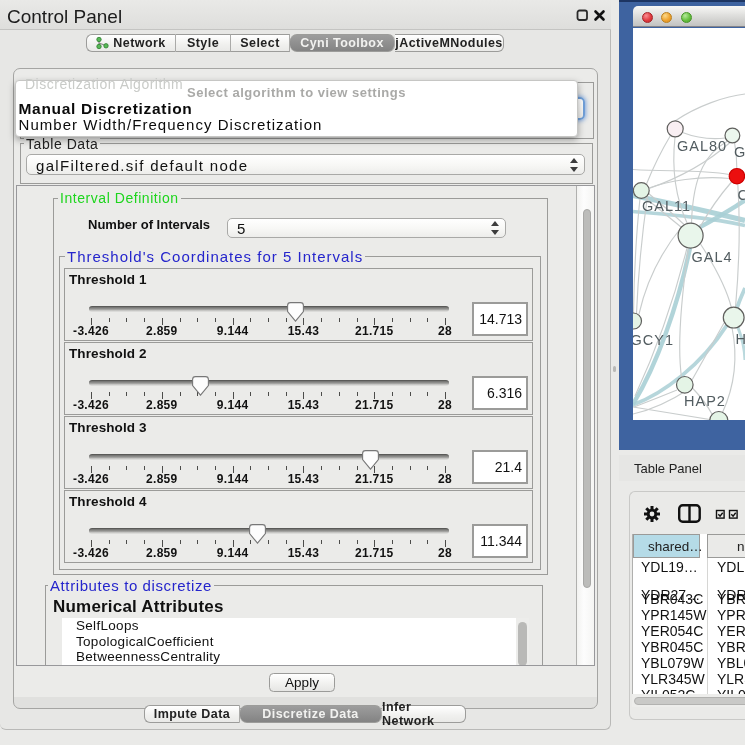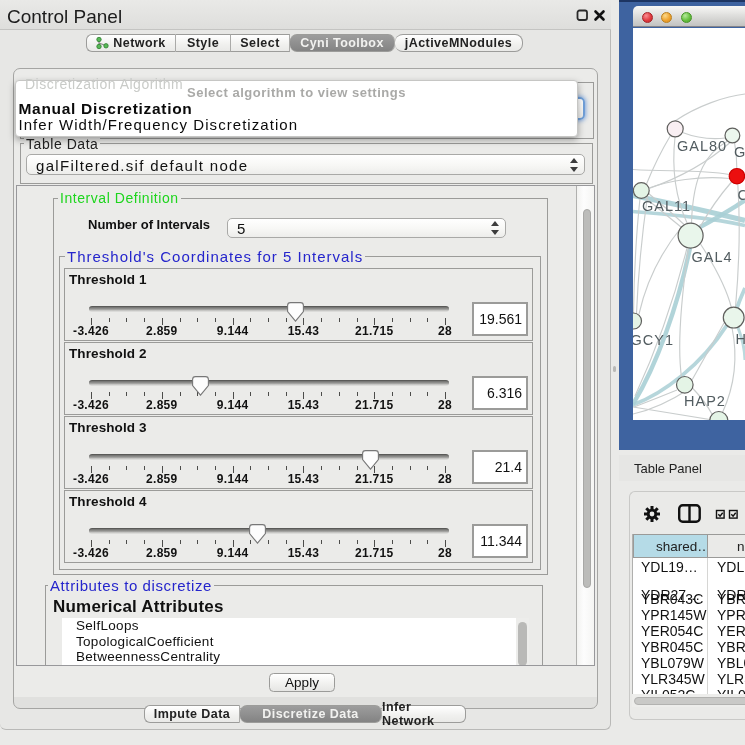--- a/index.html
+++ b/index.html
@@ -146,21 +146,21 @@
     <svg width="13" height="14" viewBox="0 0 13 14" style="margin-right:4px;">
       <path d="M3 3.5 L3 10.5 M3 7 L9.5 9.5" stroke="#8a8a88" stroke-width="1.2" fill="none"></path>
       <circle cx="3" cy="3.5" r="2.2" fill="#58b958" stroke="#2e7d2e" stroke-width="0.8"></circle>
       <circle cx="3" cy="10.5" r="2.2" fill="#58b958" stroke="#2e7d2e" stroke-width="0.8"></circle>
       <circle cx="10" cy="9.8" r="2.2" fill="#58b958" stroke="#2e7d2e" stroke-width="0.8"></circle>
     </svg>
     Network</div>
   <div class="tab" style="width:55px;">Style</div>
   <div class="tab" style="width:59px;">Select</div>
   <div class="tab sel" style="width:105px;">Cyni Toolbox</div>
-  <div class="tab last" style="width:128px;border-radius:8px;">jActiveMNodules</div>
+  <div class="tab last" style="width:109px;">jActiveMNodules</div>
 </div>
 
 <div class="abs" id="content"></div>
 
 <div class="group" style="left:20px; top:82px; width:574px; height:57px;"></div>
 <div class="combo" style="left:26px; top:97px; width:559px; height:23px; border:2px solid #6f9fd8; box-shadow:0 0 4px 1px rgba(100,150,220,.8);">
     <span class="arr"></span>
   </div>
 
 <div class="group" style="left:20px; top:143px; width:573px; height:41px;"></div>
@@ -217,21 +217,21 @@
       <div class="tlabel" style="left:96.80000000000001px;">2.859</div>
       <div class="tlabel" style="left:167.6px;">9.144</div>
       <div class="tlabel" style="left:238.39999999999998px;">15.43</div>
       <div class="tlabel" style="left:309.2px;">21.715</div>
       <div class="tlabel" style="left:380px;">28</div>
       <svg class="thumbp" style="left:221.8px;" width="17" height="20" viewBox="0 0 17 20">
         <path d="M3.5 0.6 H13.5 Q16.4 0.6 16.4 3.5 V9.5 L8.5 19.2 L0.6 9.5 V3.5 Q0.6 0.6 3.5 0.6 Z" fill="#fdfdfd" stroke="#777" stroke-width="1.1"></path>
         <path d="M1.5 9.5 H15.5" stroke="#eee" stroke-width="0" fill="none"></path>
       </svg>
       <div class="vbox">
-        <span>19.561</span>
+        <span>14.713</span>
       </div>
     </div>
   <div class="thrbox" style="top:156px;" id="t2">
       <div class="name">Threshold 2</div>
       <div class="track"></div>
       <div class="ticks">
         <div class="tick" style="left:26.0px; height:7px;"></div>
         <div class="tick" style="left:43.7px; height:4px;"></div>
         <div class="tick" style="left:61.4px; height:4px;"></div>
         <div class="tick" style="left:79.1px; height:4px;"></div>
@@ -365,21 +365,21 @@
 
 <div class="abs tabbar" style="left:144px; top:705px;">
   <div class="tab first" style="width:96px;">Impute Data</div>
   <div class="tab sel" style="width:142px;">Discretize Data</div>
   <div class="tab last" style="width:84px;">Infer Network</div>
 </div>
 
 <div class="abs" id="popup">
   <div class="hint">Select algorithm to view settings</div>
   <div class="it1">Manual Discretization</div>
-  <div class="it2">Infer Width/Frequency Discretization</div>
+  <div class="it2">Number Width/Frequency Discretization</div>
 </div>
 <div class="abs" id="faded">Discretization Algorithm</div>
 
 <div class="abs" style="left:613px; top:366px; width:3px; height:6px; background:#b9b9b7; border-radius:2px;"></div>
 <div class="abs" id="netwin"></div>
 <div class="abs" id="nettitle">
   <span class="tl" style="left:9px;  background:radial-gradient(circle at 35% 30%, #f98e92, #e13b40 55%, #c02428); border:1px solid #a52227;"></span>
   <span class="tl" style="left:28px; background:radial-gradient(circle at 35% 30%, #fbd98a, #efa32f 55%, #d78a1c); border:1px solid #b97f1d;"></span>
   <span class="tl" style="left:48px; background:radial-gradient(circle at 35% 30%, #b5e99a, #67c140 55%, #4da02c); border:1px solid #459426;"></span>
 </div>
@@ -455,21 +455,21 @@
   <path d="M48.5 2 V19" stroke="#111" stroke-width="2.4"></path>
 
   <g fill="none" stroke="#111" stroke-width="1.4">
     <rect x="75.5" y="7.5" width="7.6" height="7.6"></rect>
     <rect x="88.5" y="7.5" width="7.6" height="7.6"></rect>
     <path d="M77.3 11.2 l1.8 2 l2.6 -3.4 M90.3 11.2 l1.8 2 l2.6 -3.4"></path>
   </g>
 </svg>
 
 <div class="abs" id="tbl">
-  <div class="hdr" style="left:0; width:75px; background:#b5dbe7; text-indent:14px;padding-left:8px;">shared…</div>
+  <div class="hdr" style="left:0; width:67px; background:#b5dbe7; text-indent:14px;">shared…</div>
   <div class="hdr" style="left:74px; width:40px; background:#eaeae8;">
       <span style="position:absolute;left:29px;">na</span>
     </div>
   <div class="vline"></div>
 <div class="row" style="top:24.5px;">
       <span class="c1">YDL19…</span>
       <span class="c2">YDL1</span>
     </div>
     <div class="row" style="top:53px;">
       <span class="c1">YDR27…</span>

